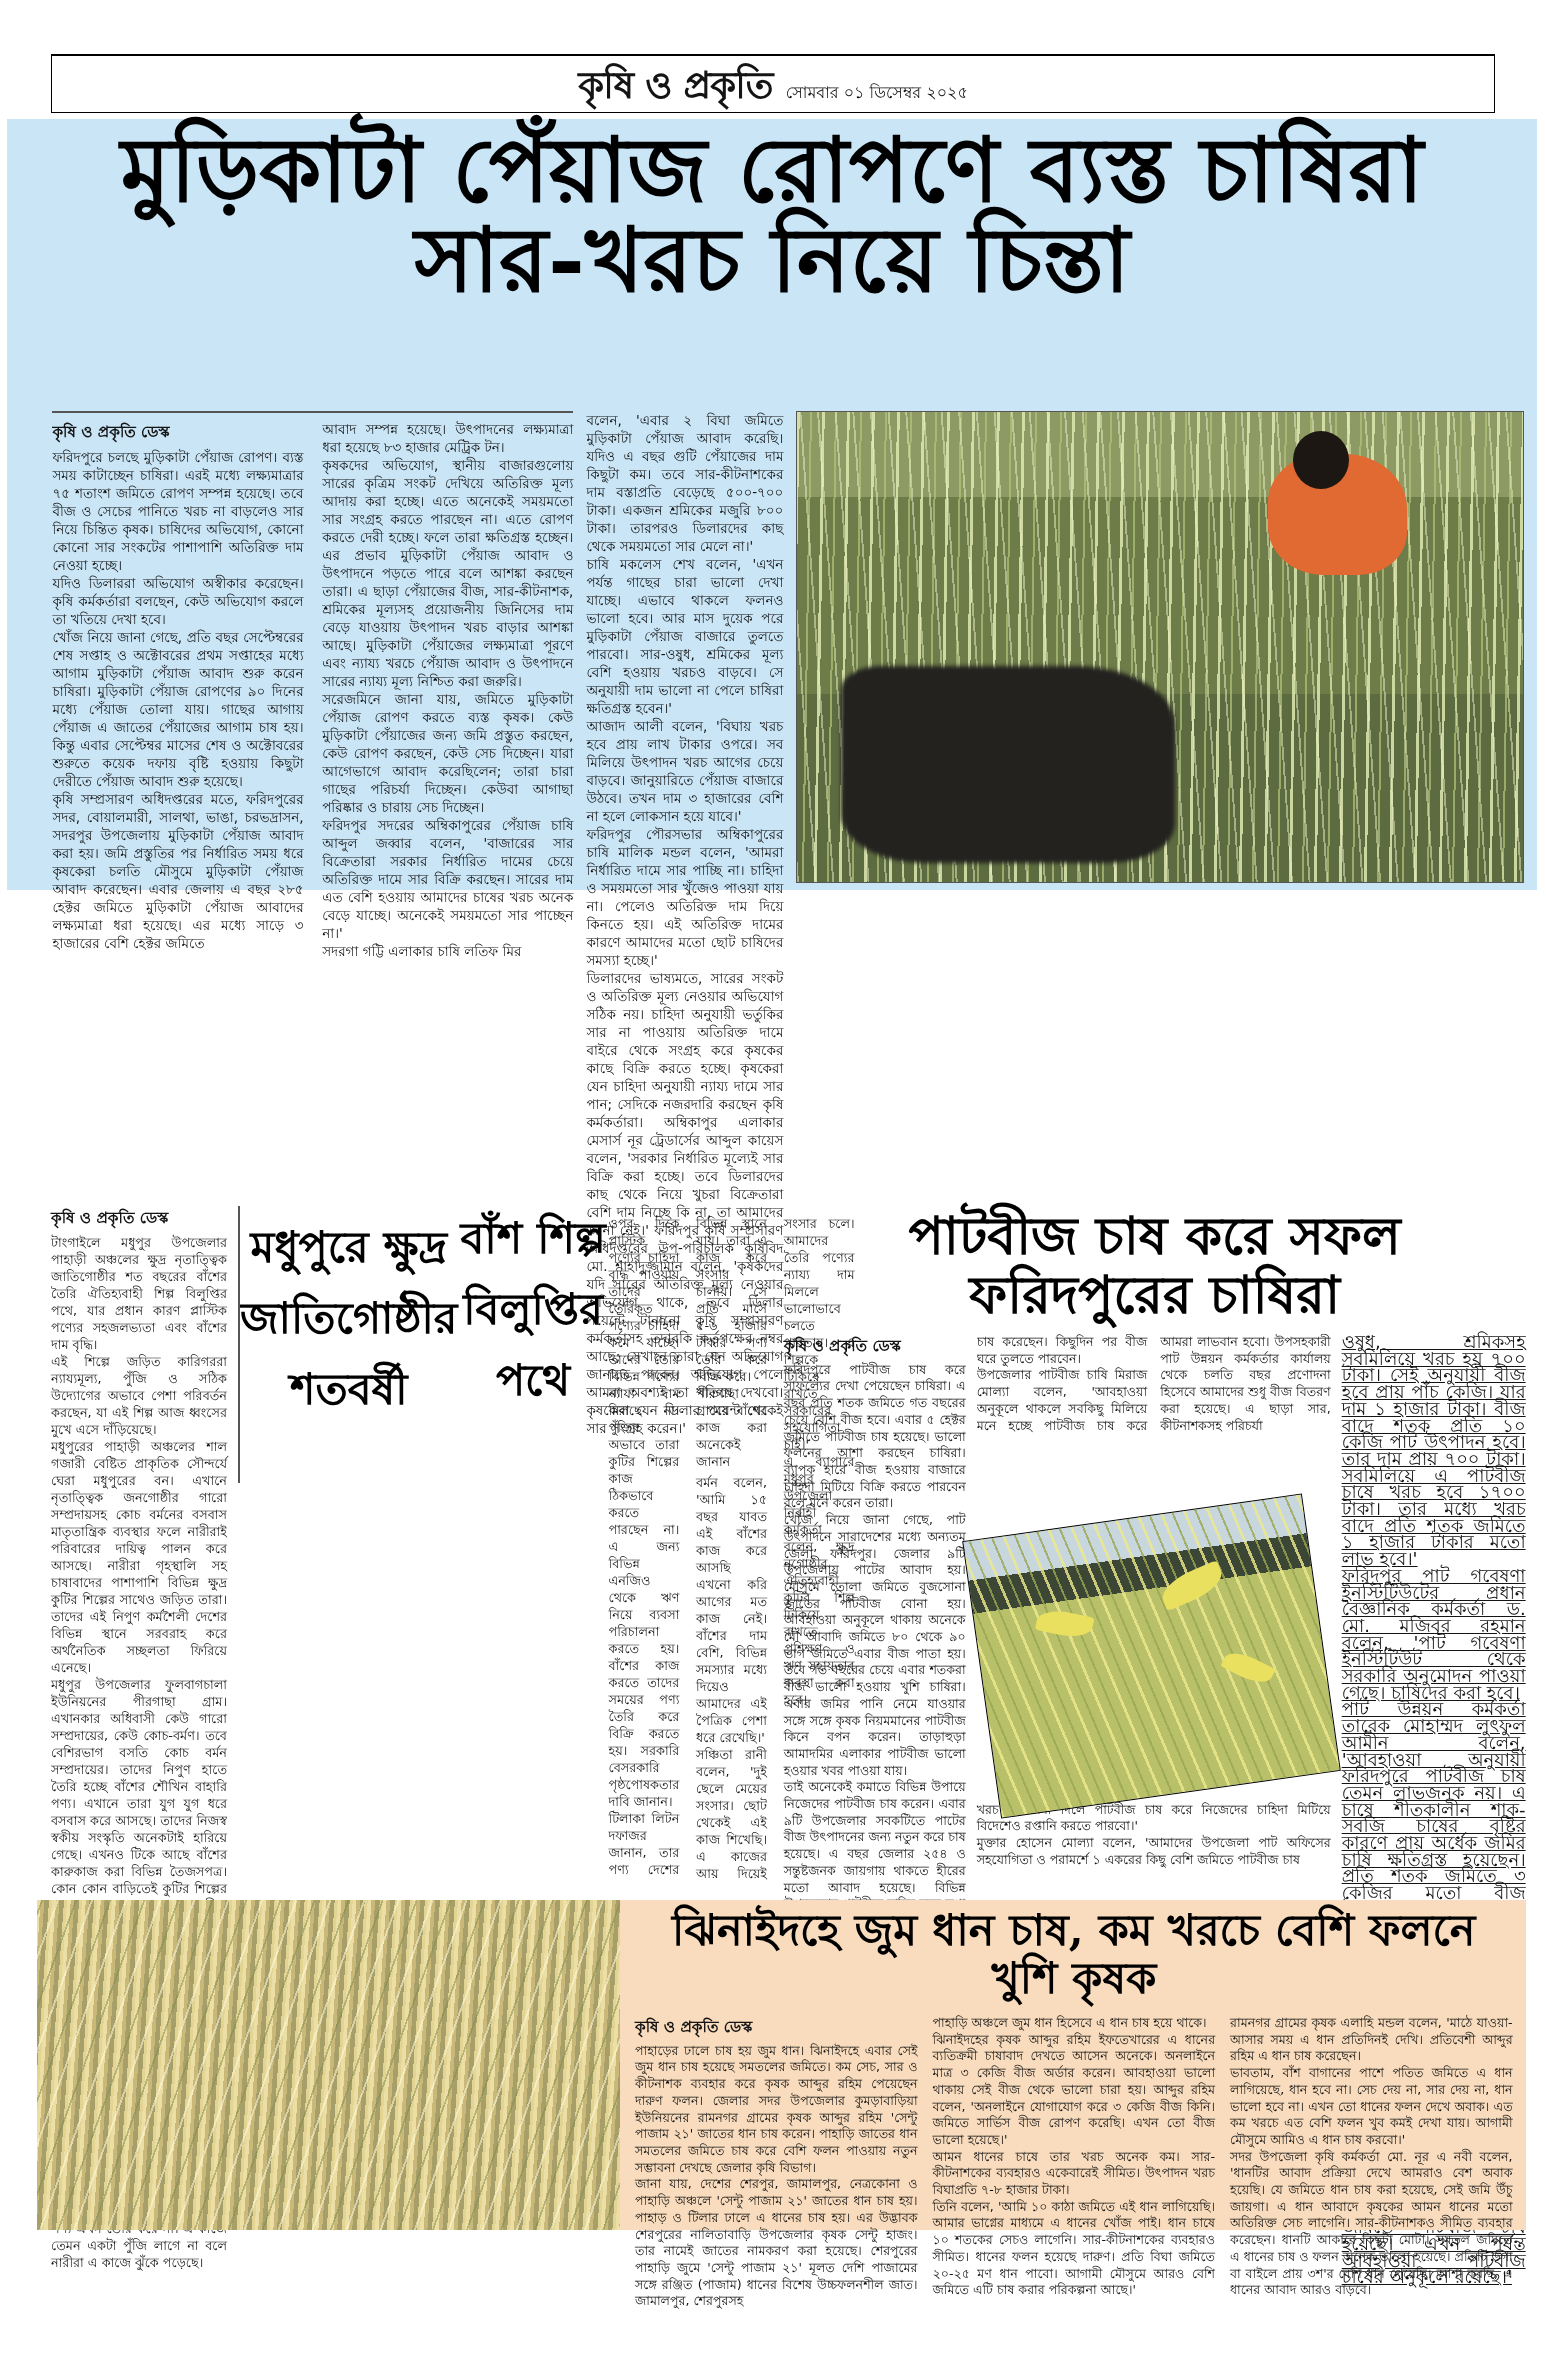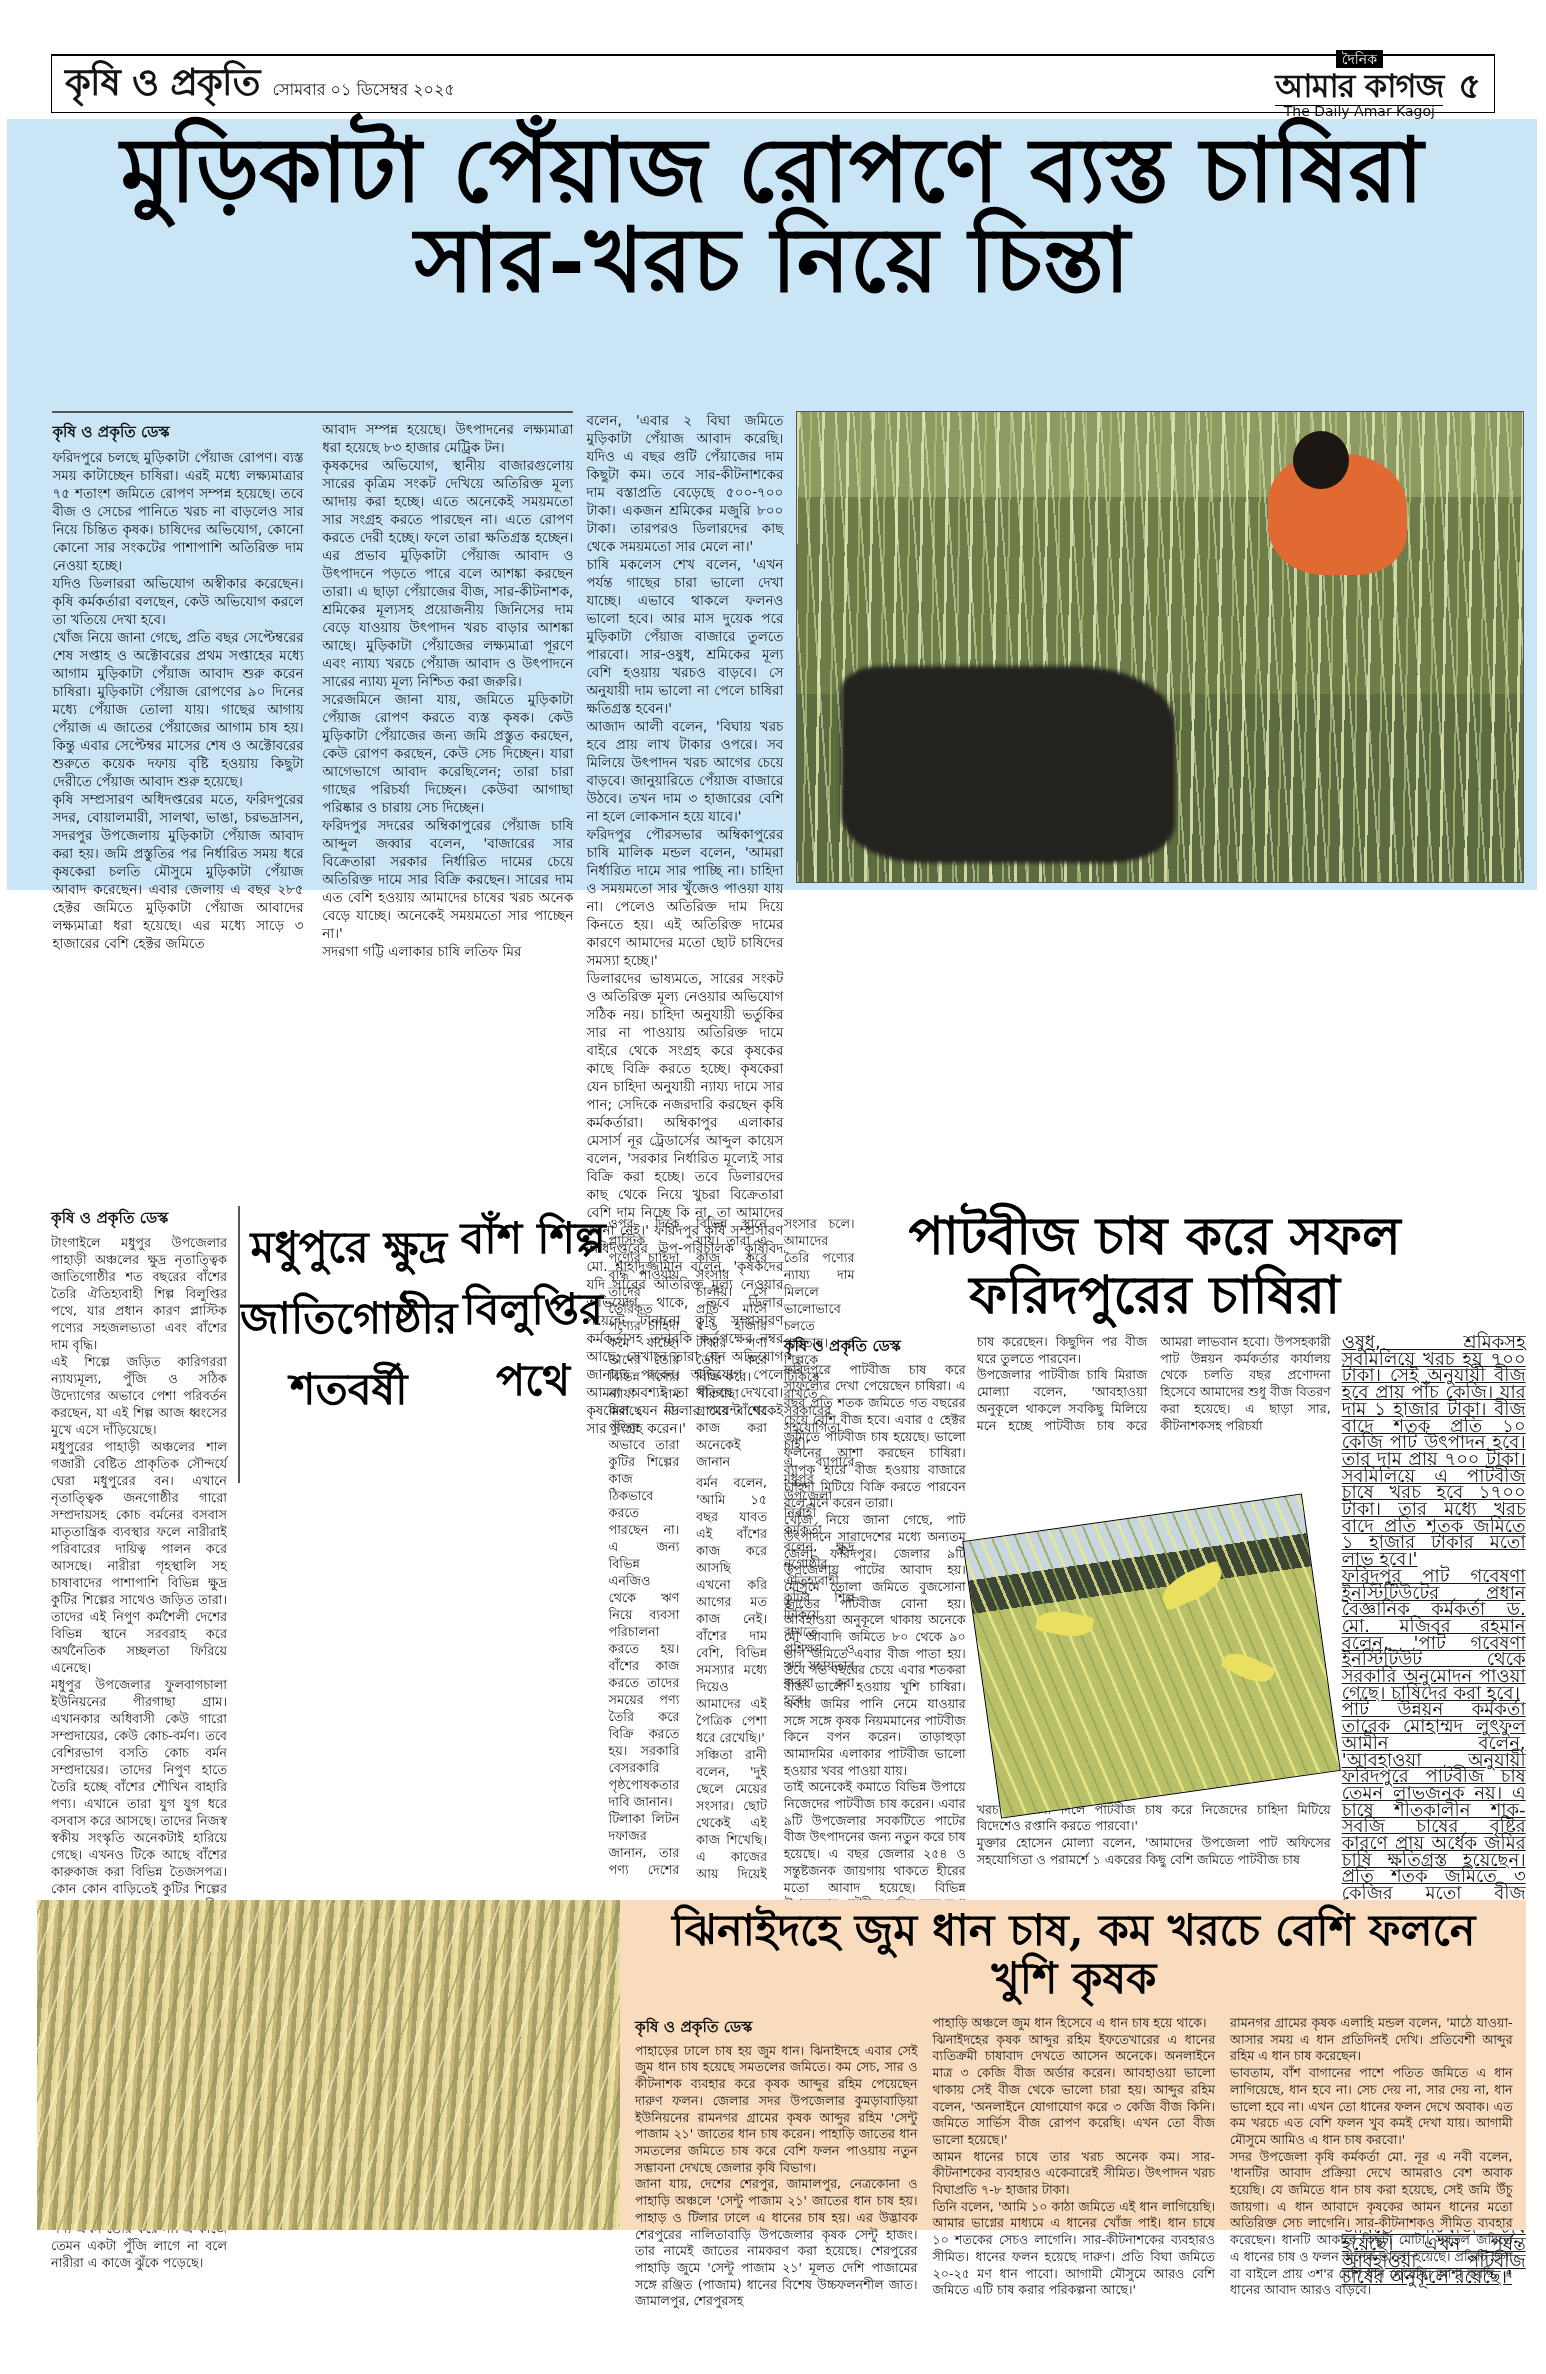--- a/index.html
+++ b/index.html
@@ -1,20 +1,20 @@
 <!DOCTYPE html>
 <html style="font-size:15px"><head>
 <meta charset="utf-8">
 <style>
   html,body{margin:0;padding:0;background:#ffffff;}
   body{width:1546px;height:2375px;position:relative;font-family:"DejaVu Sans","Liberation Sans",sans-serif;color:#141414;}
   .page{position:absolute;inset:0;overflow:hidden;}
 
   
-  .header{position:absolute;left:51px;right:51px;top:54px;height:56px;border-top:2.8px solid #000;border-bottom:1.9px solid #000;border-left:0.9px solid #000;border-right:0.9px solid #000;display:flex;align-items:center;justify-content:space-between;padding:0 13px;background:#fff;}
+  .header{position:absolute;left:51px;right:51px;top:54px;height:56px;border-top:2.8px solid #000;border-bottom:1.9px solid #000;border-left:0.9px solid #000;border-right:0.9px solid #000;display:flex;align-items:center;justify-content:space-between;padding:0 13px;background:#fff;flex-direction:column;}
   .section-title{font-size:37px;font-weight:bold;letter-spacing:-0.9px;}
   .header-date{font-size:16px;margin-left:13px;font-weight:normal;}
   .brand{display:flex;align-items:flex-end;gap:9.3px;}
   .brand-block{text-align:center;line-height:1;}
   .brand-prefix{display:inline-block;background:#000;color:#fff;font-size:14px;padding:1.9px 5.6px;margin-bottom:1.9px;}
   .brand-name{font-size:32px;font-weight:bold;letter-spacing:-0.9px;border-bottom:1.9px solid #000;}
   .brand-sub{font-size:14px;margin-top:1.9px;}
   .page-number{font-size:35px;font-weight:bold;margin-left:5.6px;}
 
   

